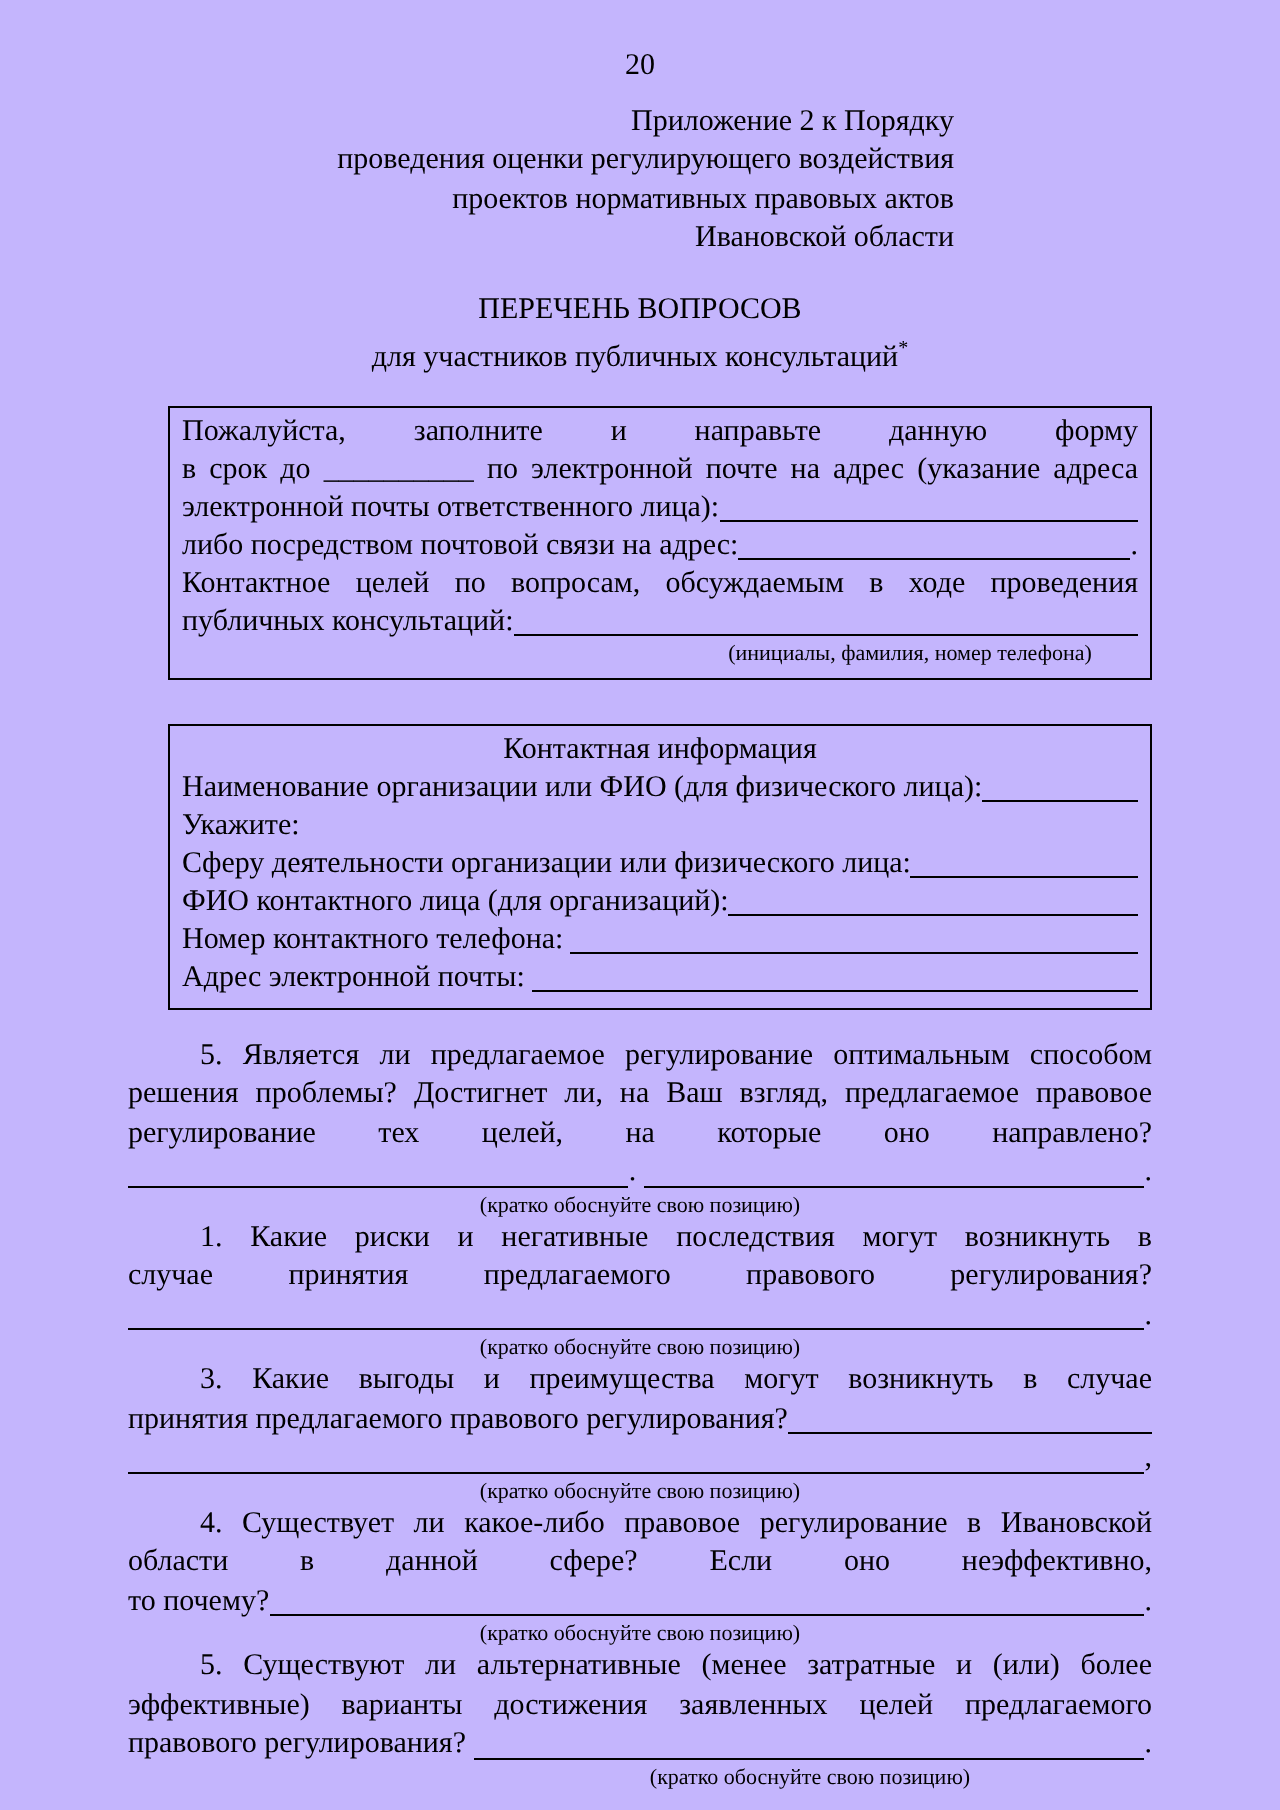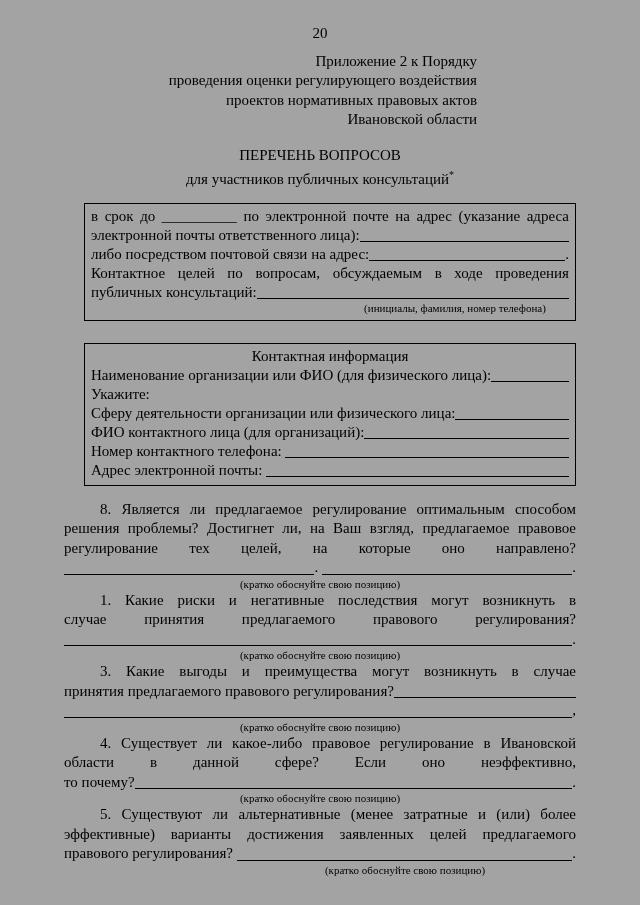--- a/index.html
+++ b/index.html
@@ -1,21 +1,21 @@
 <!DOCTYPE html>
 <html><head>
 <meta charset="utf-8">
 <style>
   html, body { margin: 0; padding: 0; background: #ffffff; }
   .page {
     position: relative;
     width: 640px;
     height: 905px;
     box-sizing: border-box;
-    background: #a3a3a3;
+    background: #c4b5fd;
     color: #000000;
     font-family: "Liberation Serif", "DejaVu Serif", serif;
     font-size: 15px;
     line-height: 19.5px;
     padding: 24px 64px 0 64px;
     overflow: hidden;
   }
   .page-number { text-align: center; }
   .appendix { margin-top: 8px; padding-right: 99px; }
   .line.right { text-align: right; }
@@ -62,20 +62,21 @@
       <div class="line right">проектов нормативных правовых актов</div>
       <div class="line right">Ивановской области</div>
     </div>
 
   <div class="doc-title">
     <div class="line center">ПЕРЕЧЕНЬ ВОПРОСОВ</div>
     <div class="line center"><span>для участников публичных консультаций</span><sup>*</sup></div>
   </div>
 
   <div class="box intro-box">
+      <div class="line just">Пожалуйста, заполните и направьте данную форму</div>
       <div class="line just">в срок до __________ по электронной почте на адрес (указание адреса</div>
       <div class="line fillrow">
         <span class="seg">электронной почты ответственного лица):</span>
         <span class="fill"></span>
       </div>
       <div class="line fillrow">
         <span class="seg">либо посредством почтовой связи на адрес:</span>
         <span class="fill"></span>
         <span class="seg">.</span>
       </div>
@@ -107,21 +108,21 @@
         <span class="fill"></span>
       </div>
       <div class="line fillrow">
         <span class="seg">Адрес электронной почты: </span>
         <span class="fill"></span>
       </div>
     </div>
 
   <div class="questions">
       <div class="question">
-        <div class="line just indent">8. Является ли предлагаемое регулирование оптимальным способом</div>
+        <div class="line just indent">5. Является ли предлагаемое регулирование оптимальным способом</div>
         <div class="line just">решения проблемы? Достигнет ли, на Ваш взгляд, предлагаемое правовое</div>
         <div class="line just">регулирование тех целей, на которые оно направлено?</div>
         <div class="line fillrow">
           <span class="fill"></span>
           <span class="seg">. </span>
           <span class="fill"></span>
           <span class="seg">.</span>
         </div>
         <div class="line caption">(кратко обоснуйте свою позицию)</div>
       </div>

